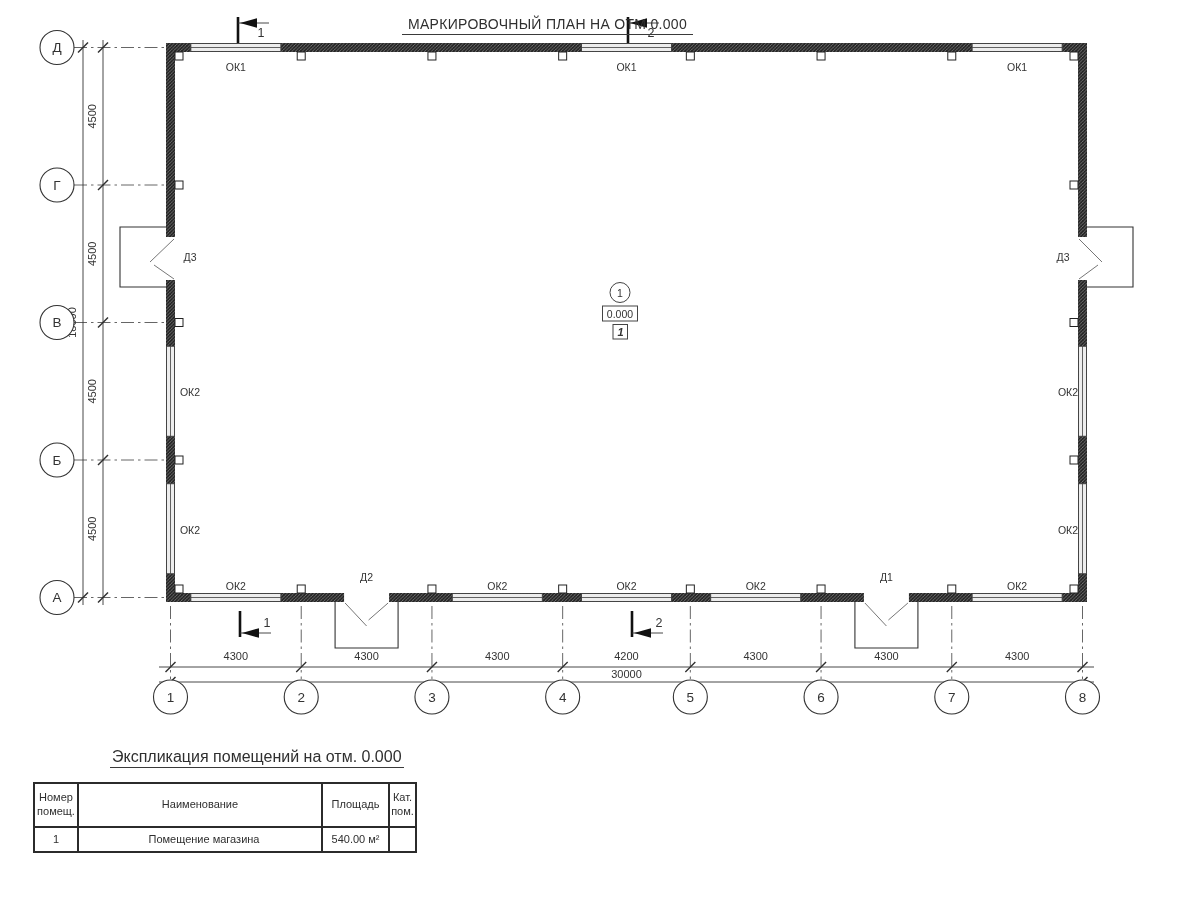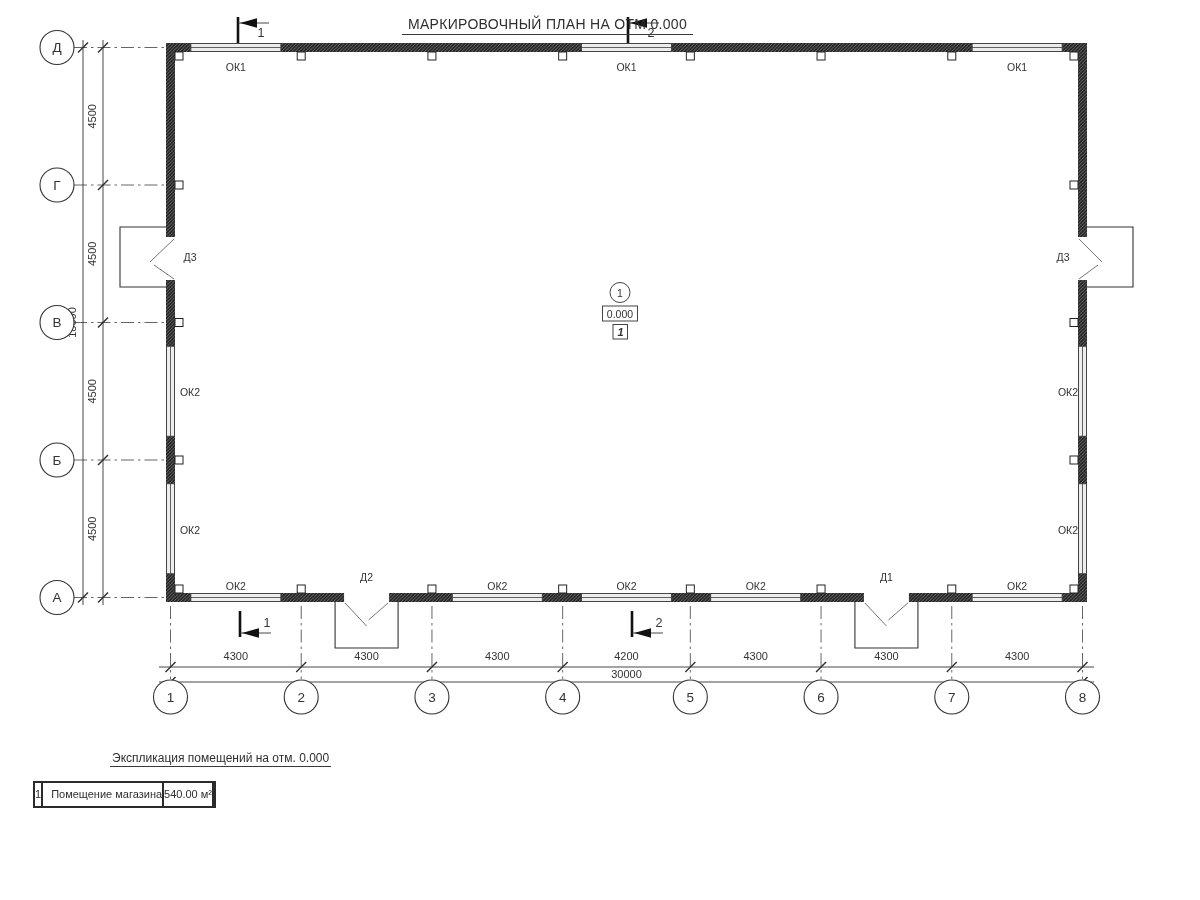--- a/index.html
+++ b/index.html
@@ -10,21 +10,21 @@
   .canvas{position:relative;width:1200px;height:900px;background:#ffffff;}
   #plan{position:absolute;left:0;top:0;}
   .main-title{
     position:absolute;top:16px;left:402px;
     font-size:14px;color:#2f2f2f;letter-spacing:0.3px;
     border-bottom:1.3px solid #3a3a3a;padding:0 6px 2px 6px;white-space:nowrap;
   }
   .table-wrap{position:absolute;left:33px;top:748px;}
   .tbl-title{
     display:inline-block;margin-left:77px;margin-bottom:14px;
-    font-size:12px;color:#2f2f2f;border-bottom:1px solid #3a3a3a;
+    font-size:16px;color:#2f2f2f;border-bottom:1px solid #3a3a3a;
     padding:0 2px 1px 2px;white-space:nowrap;
   }
   table.sched{border-collapse:collapse;table-layout:fixed;}
   table.sched th, table.sched td{
     border:2px solid #2b2b2b;font-size:11px;color:#2f2f2f;
     text-align:center;padding:0;font-weight:normal;line-height:1.25;
     overflow:hidden;
   }
   table.sched th{white-space:pre-line;}
   .col-num{width:42px;}
@@ -226,20 +226,28 @@
       <rect x="613" y="324.5" width="14.5" height="14.5" fill="none" stroke="#444" stroke-width="1"></rect>
       <text x="620.5" y="335.5" font-size="11" fill="#333" text-anchor="middle" font-family="&quot;Liberation Sans&quot;, sans-serif" font-style="italic" font-weight="bold">1</text>
     </svg>
 
   <div class="main-title">МАРКИРОВОЧНЫЙ ПЛАН НА ОТМ 0.000</div>
 
   <div class="table-wrap">
     <div class="tbl-title">Экспликация помещений на отм. 0.000</div>
     <table class="sched">
       <tbody>
+          <tr class="hdr-row">
+        <th class="col-num">Номер
+помещ.</th>
+        <th class="col-name">Наименование</th>
+        <th class="col-area">Площадь</th>
+        <th class="col-cat">Кат.
+пом.</th>
+      </tr>
       <tr class="data-row">
         <td>1</td>
         <td class="name-cell">Помещение магазина</td>
         <td>540.00 м²</td>
         <td></td>
       </tr>
     </tbody>
       </table>
   </div>
 </div>

